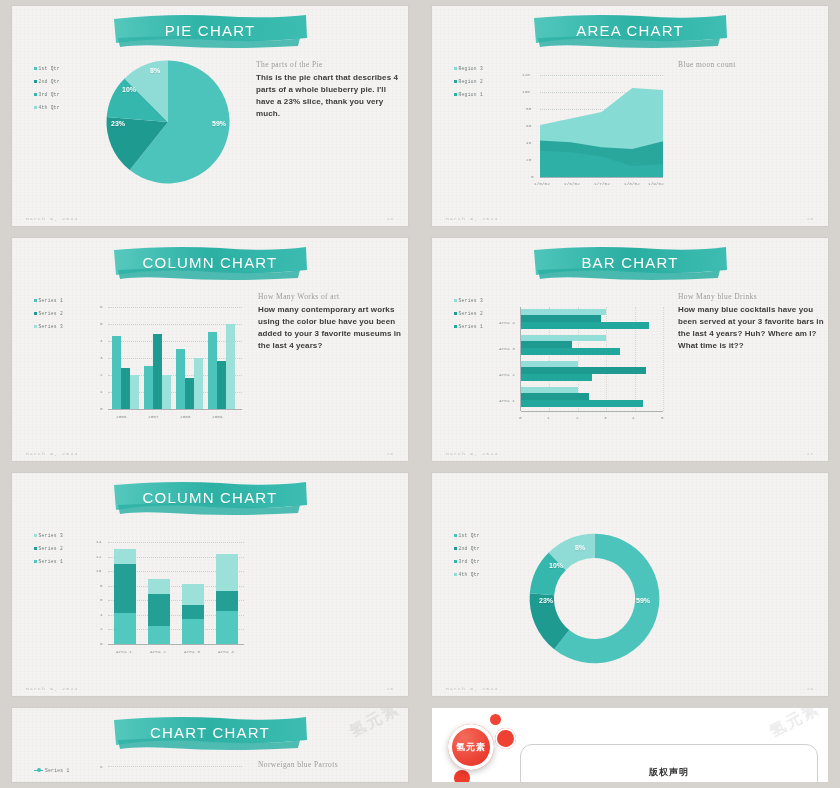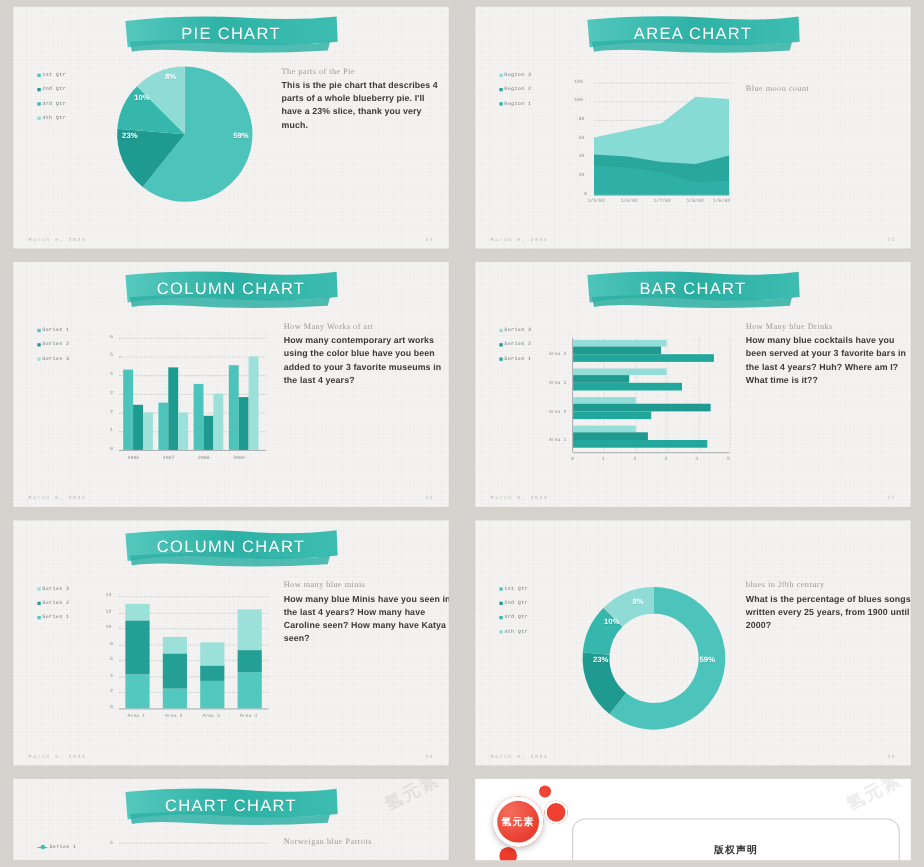--- a/index.html
+++ b/index.html
@@ -264,21 +264,21 @@
         <span class="axis-lbl" style="left:8px;top:69px;">40</span>
         <span class="axis-lbl" style="left:8px;top:86px;">20</span>
         <span class="axis-lbl" style="left:13px;top:103px;">0</span>
         <span class="axis-lbl" style="left:16px;top:110px;">1/5/02</span>
         <span class="axis-lbl" style="left:46px;top:110px;">1/6/02</span>
         <span class="axis-lbl" style="left:76px;top:110px;">1/7/02</span>
         <span class="axis-lbl" style="left:106px;top:110px;">1/8/02</span>
         <span class="axis-lbl" style="left:130px;top:110px;">1/9/02</span>
       </div>
 
-      <div class="rtext" style="left:246px;top:70px;width:150px;">
+      <div class="rtext" style="left:246px;top:54px;width:150px;">
         <h4>Blue moon count</h4>
       </div>
 
       <div class="foot-date">March 9, 2024</div>
       <div class="foot-num">25</div>
     </div>
   </div>
 
   <div class="slide-wrap">
     <div class="slide">
@@ -521,24 +521,20 @@
         <span class="axis-lbl" style="left:14px;top:59px;">6</span>
         <span class="axis-lbl" style="left:14px;top:74px;">4</span>
         <span class="axis-lbl" style="left:14px;top:88px;">2</span>
         <span class="axis-lbl" style="left:14px;top:103px;">0</span>
         <span class="axis-lbl" style="left:30px;top:111px;">Area 1</span>
         <span class="axis-lbl" style="left:64px;top:111px;">Area 2</span>
         <span class="axis-lbl" style="left:98px;top:111px;">Area 3</span>
         <span class="axis-lbl" style="left:132px;top:111px;">Area 4</span>
       </div>
 
-      <div class="rtext" style="left:246px;top:54px;width:152px;">
-        <h4>How many blue minis</h4>
-        <p>How many blue Minis have you seen in the last 4 years? How many have Caroline seen? How many have Katya seen?</p>
-      </div>
 
       <div class="foot-date">March 9, 2024</div>
       <div class="foot-num">28</div>
     </div>
   </div>
 
   <div class="slide-wrap">
     <div class="slide">
 
       <div class="legend">
@@ -568,24 +564,20 @@
             <path d="M-47.9,-3.9 A48,48 0 0,1 -33.9,-34.0 L-21.2,-21.2 A30,30 0 0,0 -29.9,-2.4 Z" fill="#35b7ad"></path>
             <path d="M-33.9,-34.0 A48,48 0 0,1 0,-48 L0,-30 A30,30 0 0,0 -21.2,-21.2 Z" fill="#8fdcd6"></path>
           </g>
         </svg>
         <div class="slice-lbl" style="right:12px;top:66px;">59%</div>
         <div class="slice-lbl" style="left:12px;top:66px;">23%</div>
         <div class="slice-lbl" style="left:22px;top:31px;">10%</div>
         <div class="slice-lbl" style="left:48px;top:13px;">8%</div>
       </div>
 
-      <div class="rtext" style="left:246px;top:54px;width:152px;">
-        <h4>blues in 20th century</h4>
-        <p>What is the percentage of blues songs written every 25 years, from 1900 until 2000?</p>
-      </div>
 
       <div class="foot-date">March 9, 2024</div>
       <div class="foot-num">29</div>
     </div>
   </div>
 
   <div class="slide-wrap">
     <div class="slide">
       <div class="brush">
         <svg viewBox="0 0 200 40" preserveAspectRatio="none">

